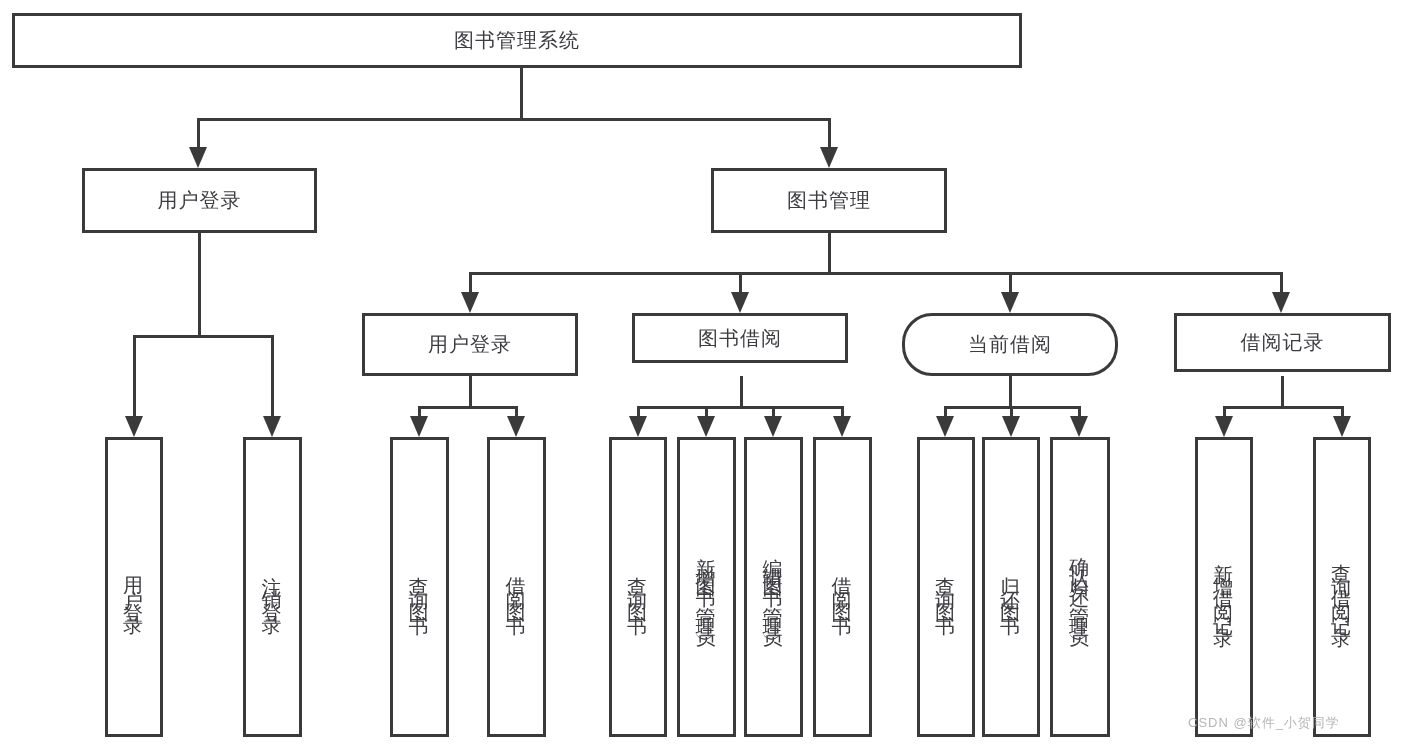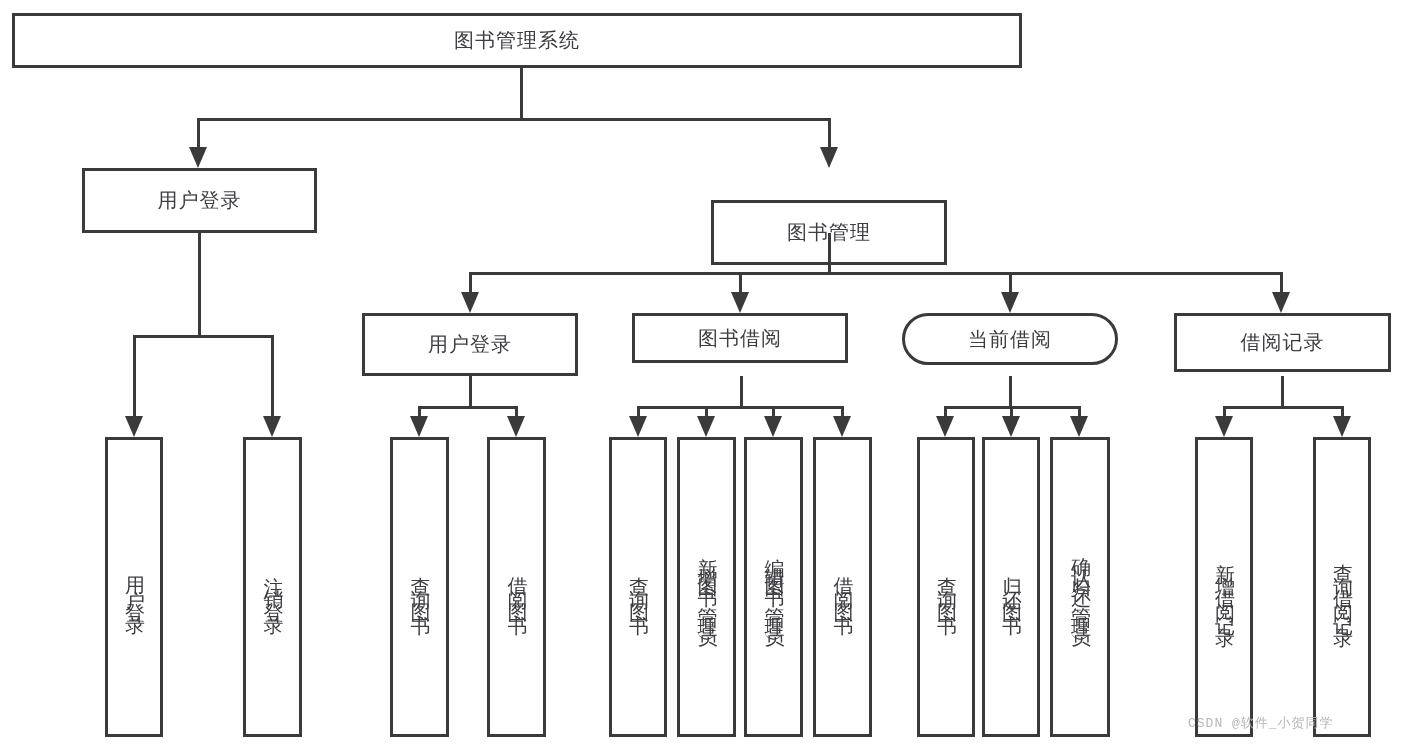--- a/index.html
+++ b/index.html
@@ -6,21 +6,21 @@
     --line:#3a3a3a;
     --text:#3c3c41;
     --bg:#ffffff;
     --watermark:#b5b5b5;
   }
   html,body{margin:0;padding:0;background:#fff;}
   #stage{
     position:relative;
     width:1405px;height:747px;
     background:var(--bg);
-    font-family:Liberation Mono, monospace;
+    font-family:Liberation Sans, sans-serif;
     overflow:hidden;
   }
   
   .n{
     position:absolute;
     box-sizing:border-box;
     border:3px solid var(--line);
     background:#fff;
     display:flex;align-items:center;justify-content:center;
     font-size:20px;color:var(--text);
@@ -67,27 +67,27 @@
 </style>
 </head>
 <body>
 
 <div id="stage">
 
   <div class="n" style="left:12px;top:13px;width:1010px;height:55px;">图书管理系统</div>
 
   <div class="n" style="left:82px;top:168px;width:235px;height:65px;">用户登录</div>
 
-  <div class="n" style="left:711px;top:168px;width:236px;height:65px;margin-top:32px;">图书管理</div>
+  <div class="n" style="left:711px;top:168px;width:236px;height:65px;">图书管理</div>
 
   <div class="n" style="left:362px;top:313px;width:216px;height:63px;">用户登录</div>
 
   <div class="n" style="left:632px;top:313px;width:216px;height:50px;">图书借阅</div>
 
-  <div class="n" style="left:902px;top:313px;width:216px;height:52px;border-radius:30px;">当前借阅</div>
+  <div class="n" style="left:902px;top:313px;width:216px;height:63px;border-radius:30px;">当前借阅</div>
 
   <div class="n" style="left:1174px;top:313px;width:217px;height:59px;">借阅记录</div>
 
   <div class="v" style="left:105px;top:437px;width:58px;height:300px;">用户登录</div>
 
   <div class="v" style="left:243px;top:437px;width:59px;height:300px;">注销登录</div>
 
   <div class="v" style="left:390px;top:437px;width:59px;height:300px;">查询图书</div>
 
   <div class="v" style="left:487px;top:437px;width:59px;height:300px;">借阅图书</div>

